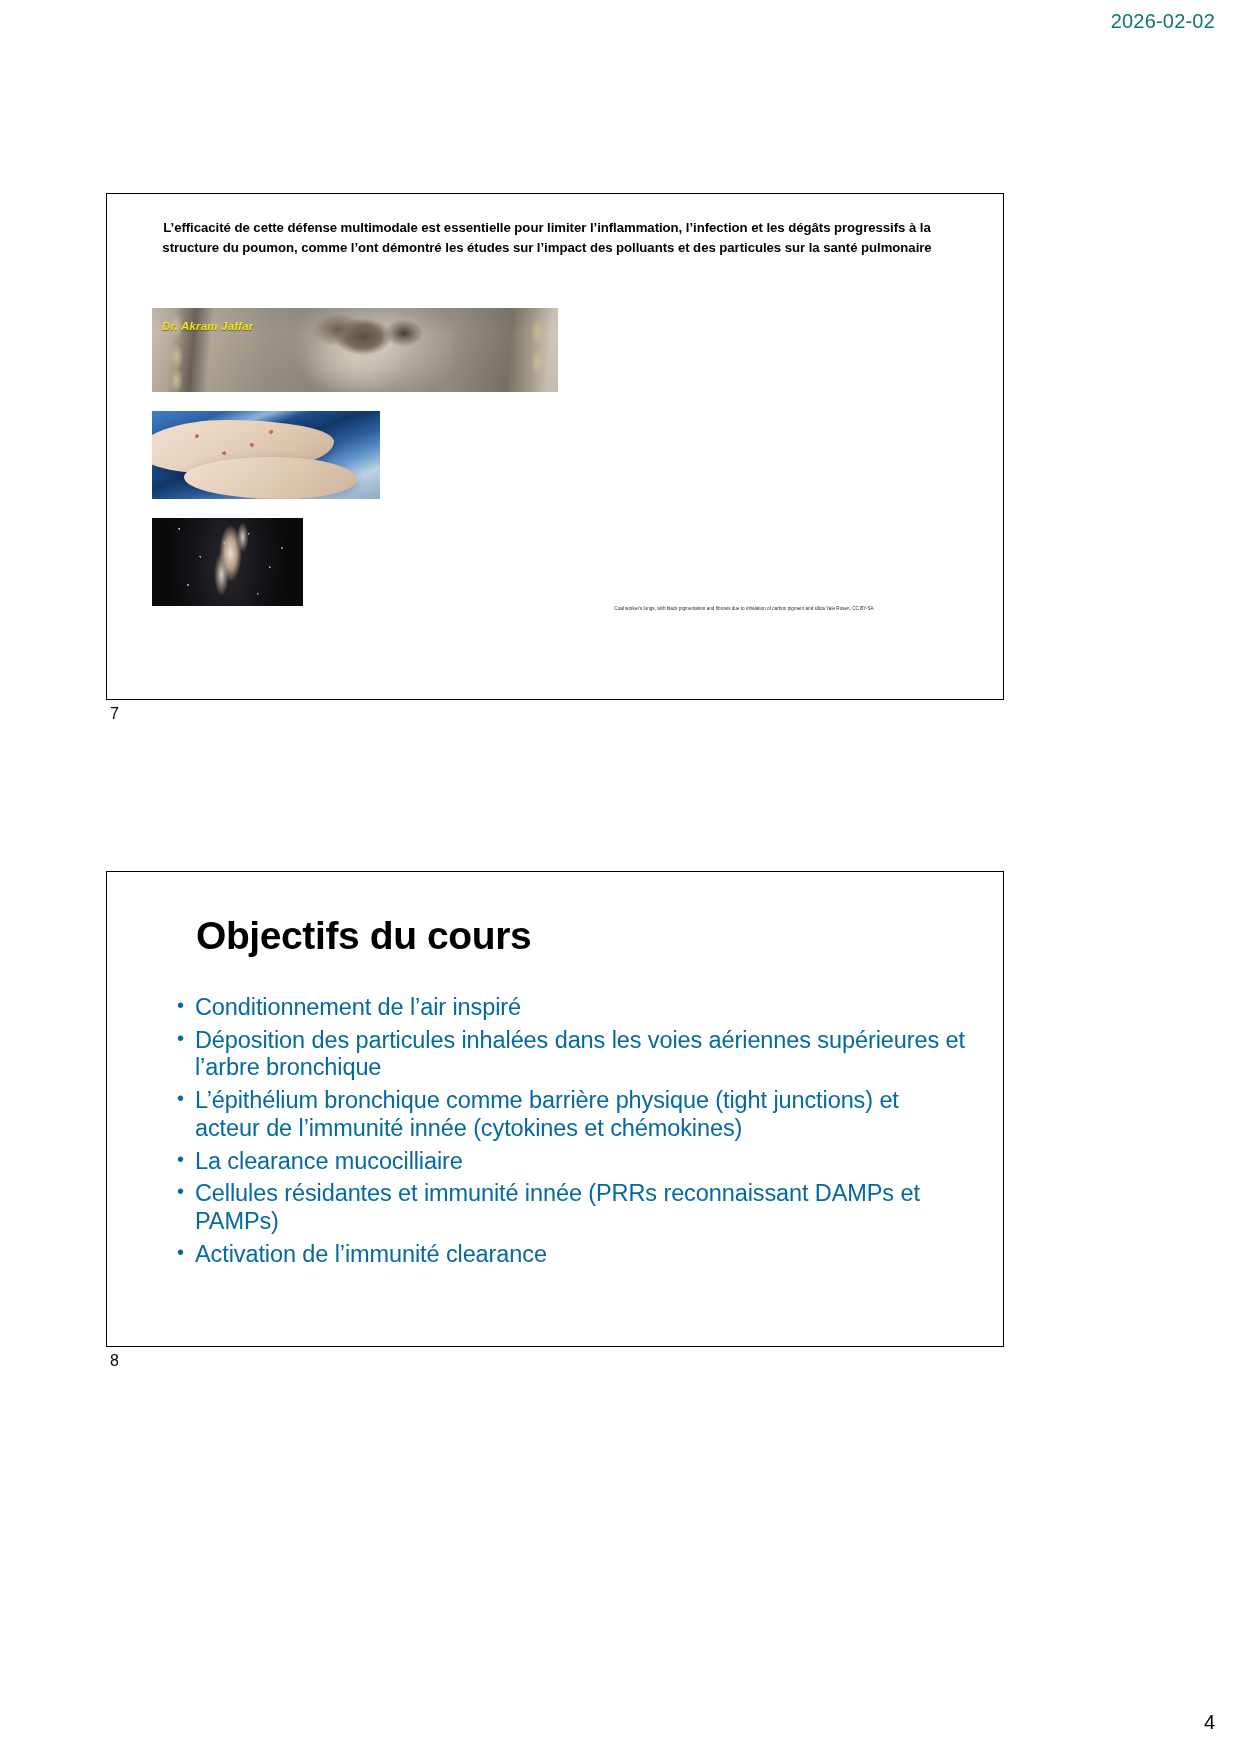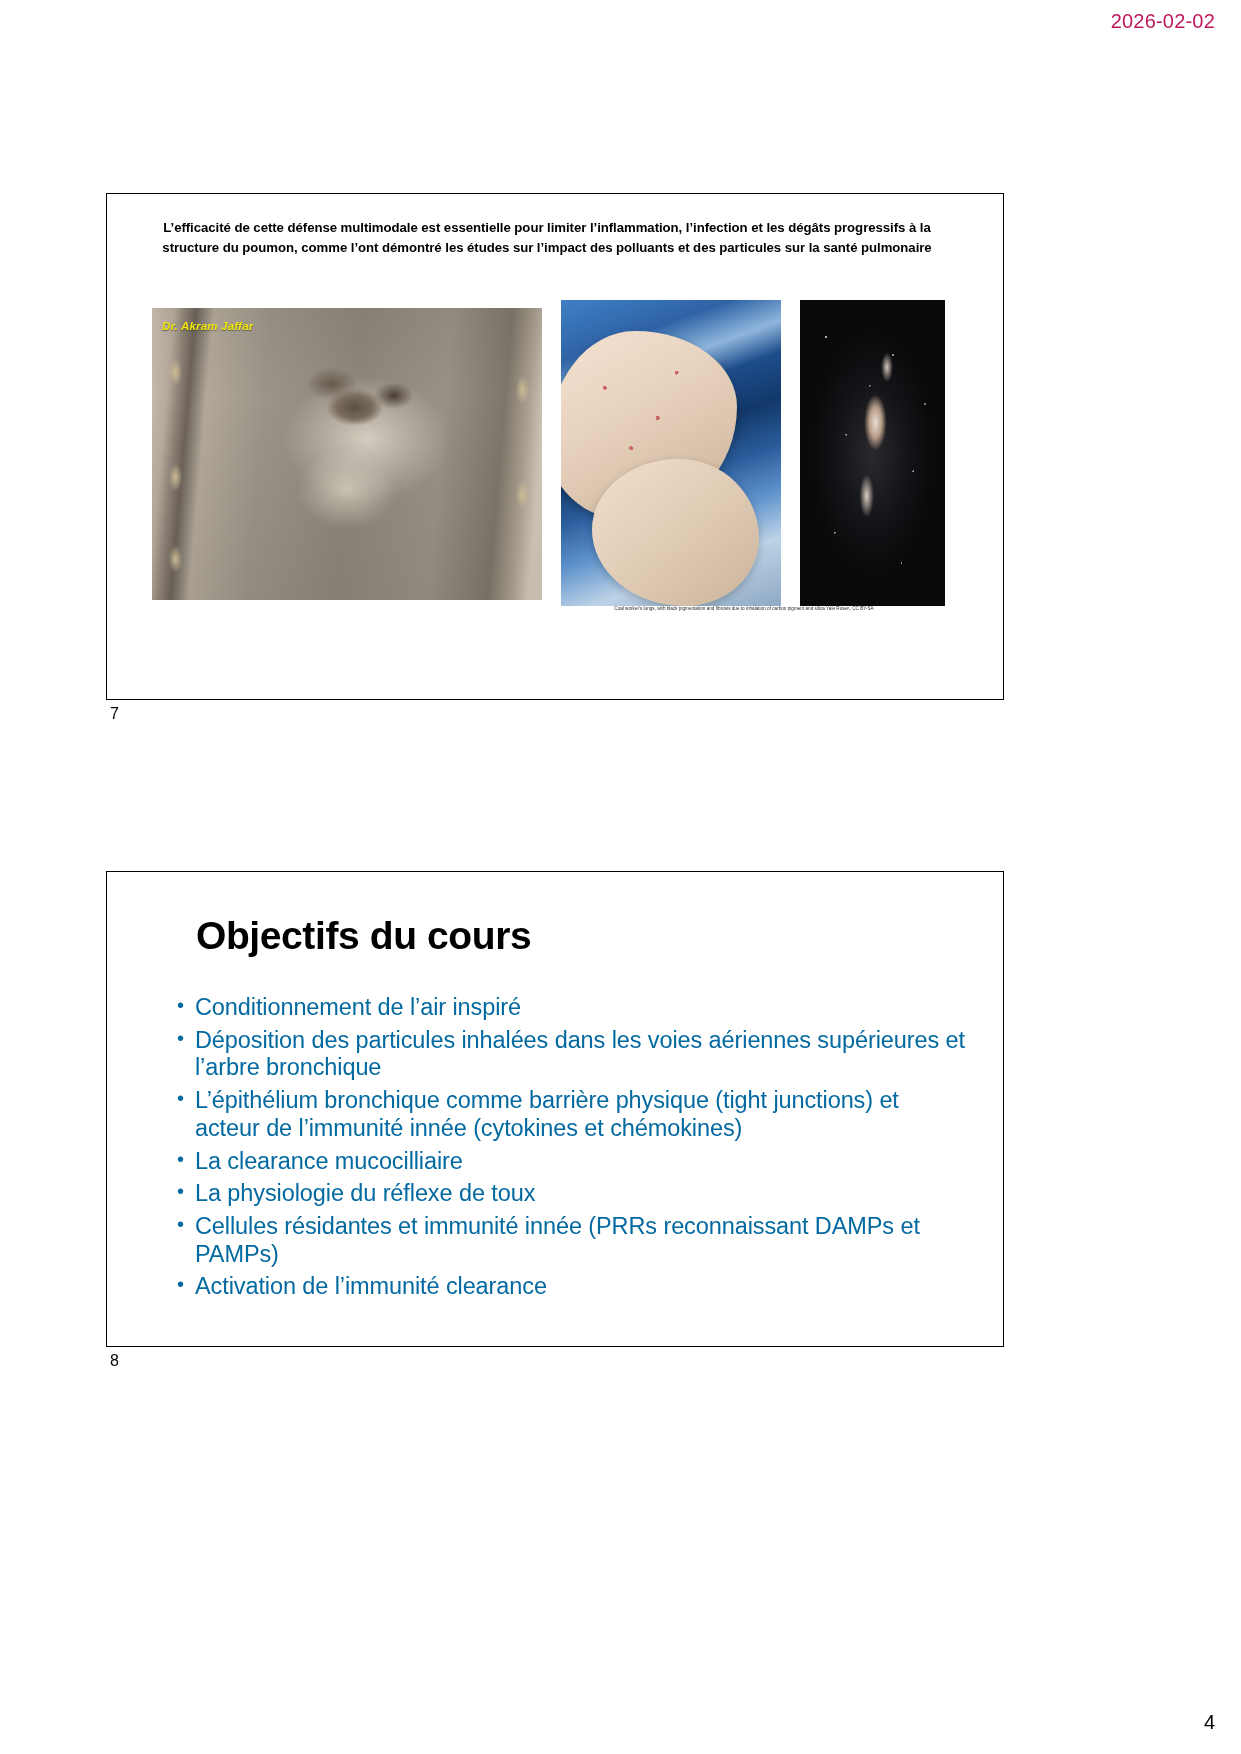--- a/index.html
+++ b/index.html
@@ -16,21 +16,21 @@
     overflow: hidden;
   }
 
   
   .page-date {
     position: absolute;
     top: 10px;
     right: 26px;
     font-size: 20px;
     letter-spacing: 0.2px;
-    color: #be185d;
+    color: #0f766e;
   }
   .page-number {
     position: absolute;
     bottom: 20px;
     right: 26px;
     font-size: 20px;
     color: #000;
   }
 
   
@@ -68,21 +68,21 @@
     text-align: center;
   }
 
   .s7-images {
     position: absolute;
     left: 45px;
     top: 106px;
     width: 793px;
     height: 306px;
     display: flex;
-    flex-direction: row;
+    flex-direction: column;
     gap: 19px;
   }
   .img-pane {
     position: relative;
     overflow: hidden;
   }
   .img-a { width: 406px; height: 292px; margin-top: 8px; }
   .img-b { width: 228px; height: 306px; }
   .img-c { width: 151px; height: 306px; }
 
@@ -271,21 +271,20 @@
 
 <div class="slide" id="slide8">
 
   <div class="s8-title">Objectifs du cours</div>
 
   <ul class="s8-list">
     <li>Conditionnement de l’air inspiré</li>
     <li>Déposition des particules inhalées dans les voies aériennes supérieures et l’arbre bronchique</li>
     <li>L’épithélium bronchique comme barrière physique (tight junctions) et acteur de l’immunité innée (cytokines et chémokines)</li>
     <li>La clearance mucocilliaire</li>
-    <li>La physiologie du réflexe de toux</li>
     <li>Cellules résidantes et immunité innée (PRRs reconnaissant DAMPs et PAMPs)</li>
     <li>Activation de l’immunité clearance</li>
   </ul>
 
 </div>
 <div class="slide-num" id="slide8-num">8</div>
 
 <div class="page-number">4</div>
 
 </body></html>

